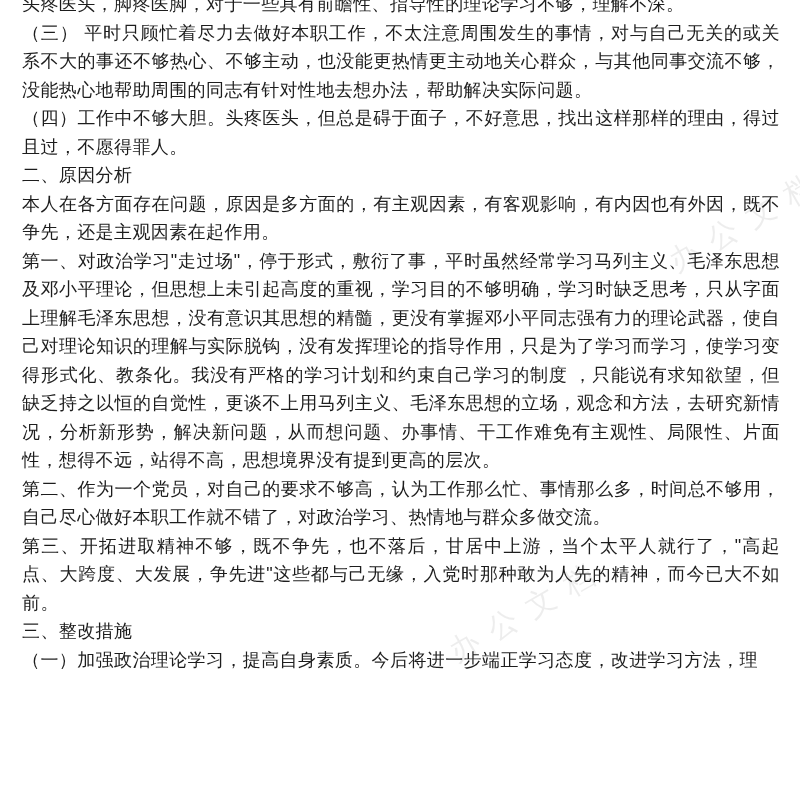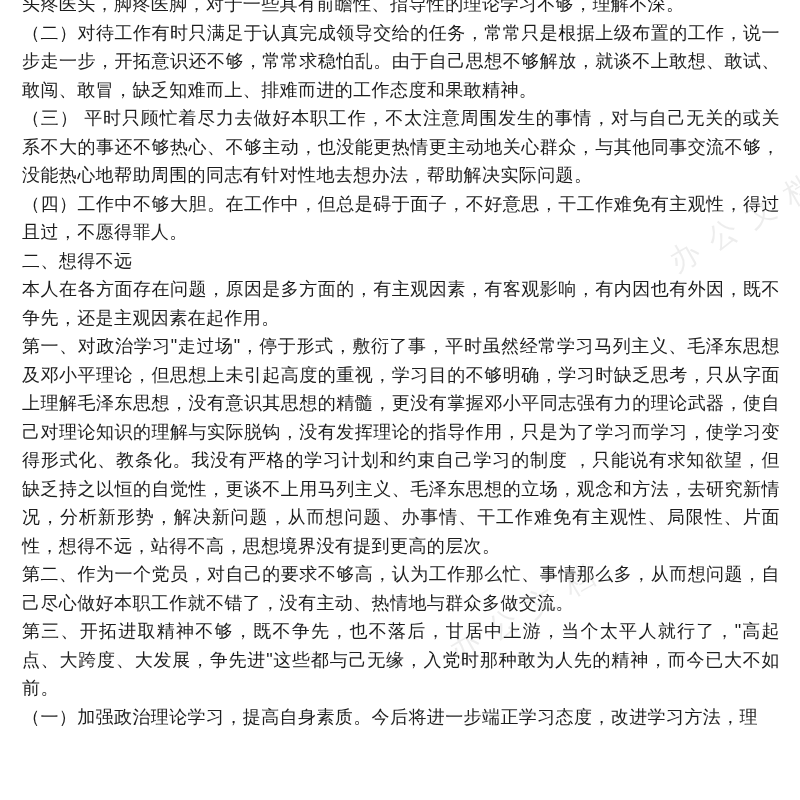--- a/index.html
+++ b/index.html
@@ -50,23 +50,23 @@
 </style>
 </head>
 <body>
 
 <div class="page">
   <div class="watermark wm1">办公文档</div>
   <div class="watermark wm2">办公文档</div>
 
   <div class="content">
     <p>头疼医头，脚疼医脚，对于一些具有前瞻性、指导性的理论学习不够，理解不深。</p>
-    <p>（二）对待工作有时只满足于认真完成领导交给的任务，常常只是根据上级布置的工作，说一步走一步，开拓意识还不够，常常求稳怕乱。由于自己思想不够解放，就谈不上敢想、敢试、敢闯、敢冒，缺乏知难而上、排难而进的工作态度和果敢精神。</p>
     <p>（三） 平时只顾忙着尽力去做好本职工作，不太注意周围发生的事情，对与自己无关的或关系不大的事还不够热心、不够主动，也没能更热情更主动地关心群众，与其他同事交流不够，没能热心地帮助周围的同志有针对性地去想办法，帮助解决实际问题。</p>
-    <p>（四）工作中不够大胆。在工作中，但总是碍于面子，不好意思，干工作难免有主观性，得过且过，不愿得罪人。</p>
-    <p>二、想得不远</p>
+    <p>（四）工作中不够大胆。头疼医头，但总是碍于面子，不好意思，找出这样那样的理由，得过且过，不愿得罪人。</p>
+    <p>二、原因分析</p>
     <p>本人在各方面存在问题，原因是多方面的，有主观因素，有客观影响，有内因也有外因，既不争先，还是主观因素在起作用。</p>
     <p>第一、对政治学习"走过场"，停于形式，敷衍了事，平时虽然经常学习马列主义、毛泽东思想及邓小平理论，但思想上未引起高度的重视，学习目的不够明确，学习时缺乏思考，只从字面上理解毛泽东思想，没有意识其思想的精髓，更没有掌握邓小平同志强有力的理论武器，使自己对理论知识的理解与实际脱钩，没有发挥理论的指导作用，只是为了学习而学习，使学习变得形式化、教条化。我没有严格的学习计划和约束自己学习的制度 ，只能说有求知欲望，但缺乏持之以恒的自觉性，更谈不上用马列主义、毛泽东思想的立场，观念和方法，去研究新情况，分析新形势，解决新问题，从而想问题、办事情、干工作难免有主观性、局限性、片面性，想得不远，站得不高，思想境界没有提到更高的层次。</p>
-    <p>第二、作为一个党员，对自己的要求不够高，认为工作那么忙、事情那么多，从而想问题，自己尽心做好本职工作就不错了，没有主动、热情地与群众多做交流。</p>
+    <p>第二、作为一个党员，对自己的要求不够高，认为工作那么忙、事情那么多，时间总不够用，自己尽心做好本职工作就不错了，对政治学习、热情地与群众多做交流。</p>
     <p>第三、开拓进取精神不够，既不争先，也不落后，甘居中上游，当个太平人就行了，"高起点、大跨度、大发展，争先进"这些都与己无缘，入党时那种敢为人先的精神，而今已大不如前。</p>
+    <p>三、整改措施</p>
     <p>（一）加强政治理论学习，提高自身素质。今后将进一步端正学习态度，改进学习方法，理</p>
   </div>
 </div>
 
 </body></html>

